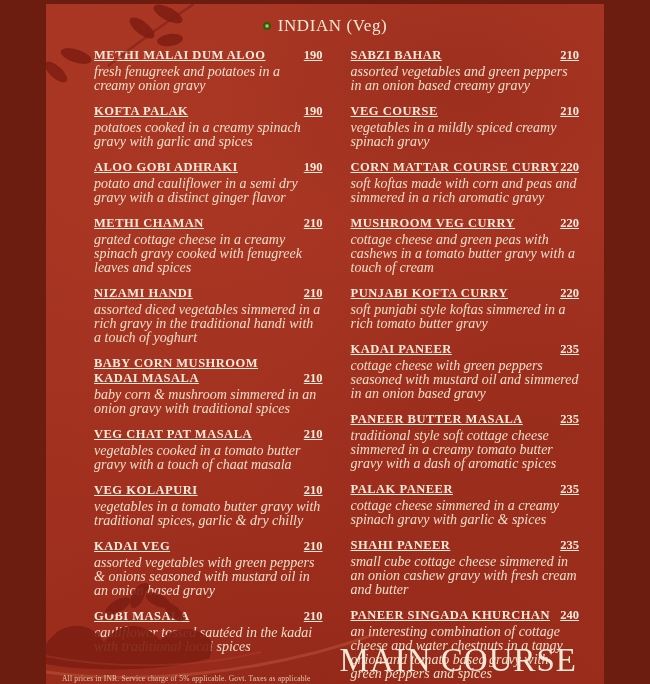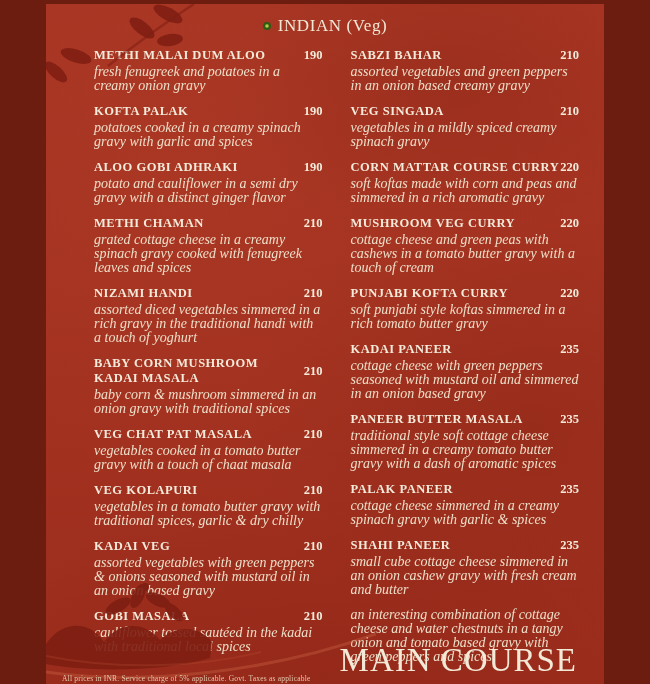--- a/index.html
+++ b/index.html
@@ -50,22 +50,23 @@
     display:flex;
     gap:28px;
     padding:12px 25px 0 48px;
   }
   .column { flex:1 1 0; min-width:0; }
 
   .menu-item { margin-bottom:11px; }
   .item-head {
     display:flex;
     justify-content:space-between;
-    align-items:center;
+    align-items:flex-end;
     gap:0;
+    text-decoration:underline;
   }
   .item-name {
     font-size:12.5px;
     line-height:15px;
     font-weight:700;
     letter-spacing:0.5px;
     color:#F4EADA;
     max-width:225px;
   }
   .item-price {
@@ -222,21 +223,21 @@
   <article class="menu-item">
     <div class="item-head">
       <h3 class="item-name">SABZI BAHAR</h3>
       <span class="item-price">210</span>
     </div>
     <p class="item-desc">assorted vegetables and green peppers in an onion based creamy gravy</p>
   </article>
 
   <article class="menu-item">
     <div class="item-head">
-      <h3 class="item-name">VEG SINGADA</h3>
+      <h3 class="item-name">VEG COURSE</h3>
       <span class="item-price">210</span>
     </div>
     <p class="item-desc">vegetables in a mildly spiced creamy spinach gravy</p>
   </article>
 
   <article class="menu-item">
     <div class="item-head">
       <h3 class="item-name">CORN MATTAR COURSE CURRY</h3>
       <span class="item-price">220</span>
     </div>
@@ -285,20 +286,24 @@
 
   <article class="menu-item">
     <div class="item-head">
       <h3 class="item-name">SHAHI PANEER</h3>
       <span class="item-price">235</span>
     </div>
     <p class="item-desc">small cube cottage cheese simmered in an onion cashew gravy with fresh cream and butter</p>
   </article>
 
   <article class="menu-item">
+    <div class="item-head">
+      <h3 class="item-name">PANEER SINGADA KHURCHAN</h3>
+      <span class="item-price">240</span>
+    </div>
     <p class="item-desc">an interesting combination of cottage cheese and water chestnuts in a tangy onion and tomato based gravy with green peppers and spices</p>
   </article>
 </section>
   </main>
 
   <div class="course-title">MAIN COURSE</div>
   <div class="fine-print">All prices in INR. Service charge of 5% applicable. Govt. Taxes as applicable</div>
 </div>
 
 </body></html>

